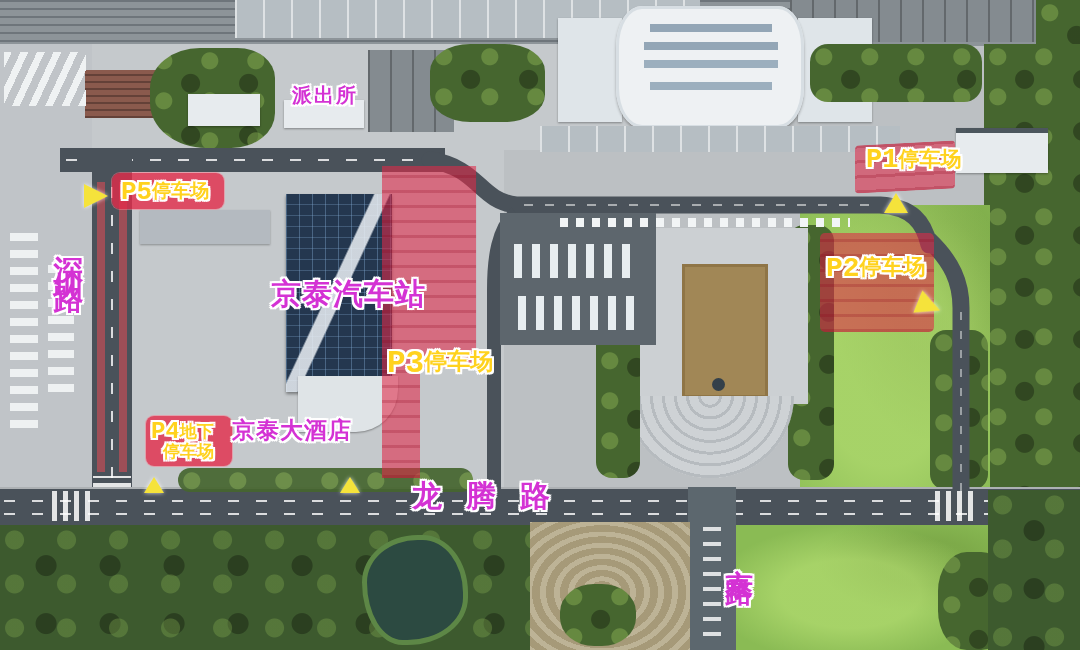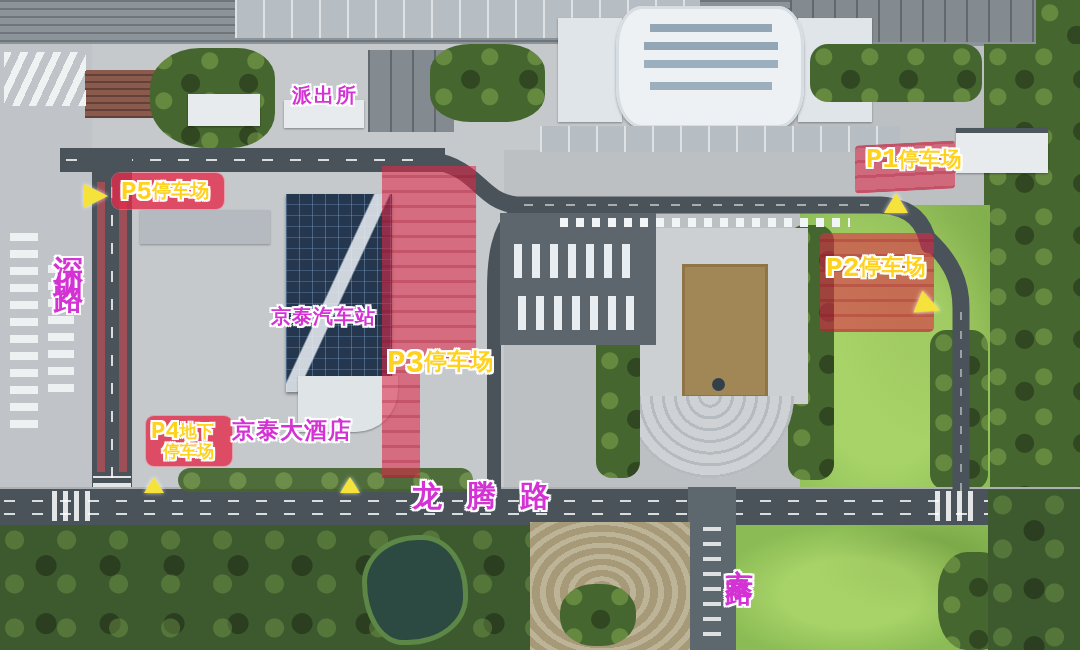--- a/index.html
+++ b/index.html
@@ -167,21 +167,21 @@
   <div class="abs redbanner" style="left:146px;top:416px;width:86px;height:50px;"></div>
 
   <div class="abs tri-right" style="left:84px;top:184px;"></div>
   <div class="abs tri-up" style="left:884px;top:193px;"></div>
   <div class="abs tri-right" style="left:917px;top:294px;transform:rotate(22deg);"></div>
   <div class="abs tri-up sm" style="left:144px;top:477px;"></div>
   <div class="abs tri-up sm" style="left:340px;top:477px;"></div>
 
   <div class="rlabel" style="left:292px;top:86px;font-size:20px;letter-spacing:2px;">派出所</div>
   <div class="rlabel vert" style="left:50px;top:232px;font-size:30px;letter-spacing:14px;">深圳路</div>
-  <div class="rlabel" style="left:271px;top:307px;font-size:20px;letter-spacing:1px;">京泰汽车站</div>
+  <div class="rlabel" style="left:271px;top:281px;font-size:30px;letter-spacing:1px;">京泰汽车站</div>
   <div class="rlabel" style="left:412px;top:483px;font-size:30px;letter-spacing:24px;">龙腾路</div>
   <div class="rlabel" style="left:232px;top:420px;font-size:23px;letter-spacing:1px;">京泰大酒店</div>
   <div class="rlabel vert" style="left:722px;top:546px;font-size:28px;letter-spacing:5px;">京泰路</div>
 
   <div class="ylabel" style="left:121px;top:179px;">
     <span class="code" style="font-size:26px;">P5</span>
       <span style="font-size:19px;">停车场</span>
   </div>
   <div class="ylabel" style="left:387px;top:300px;margin-top:48px;">
     <span class="code" style="font-size:31px;">P3</span>

